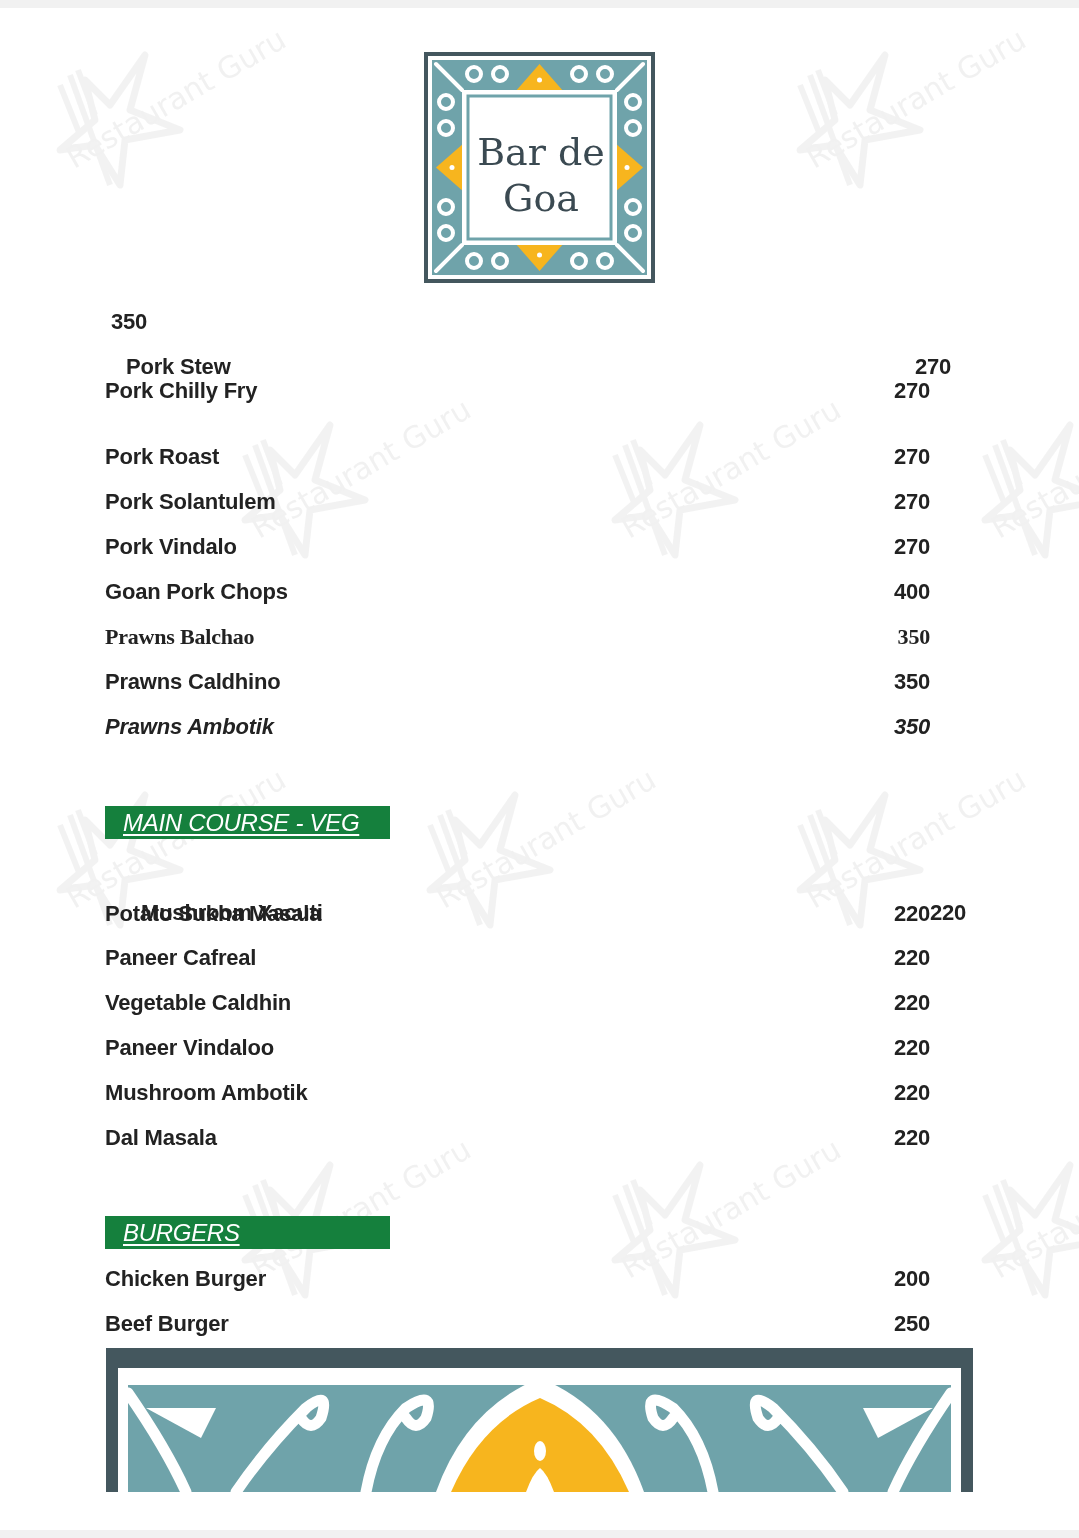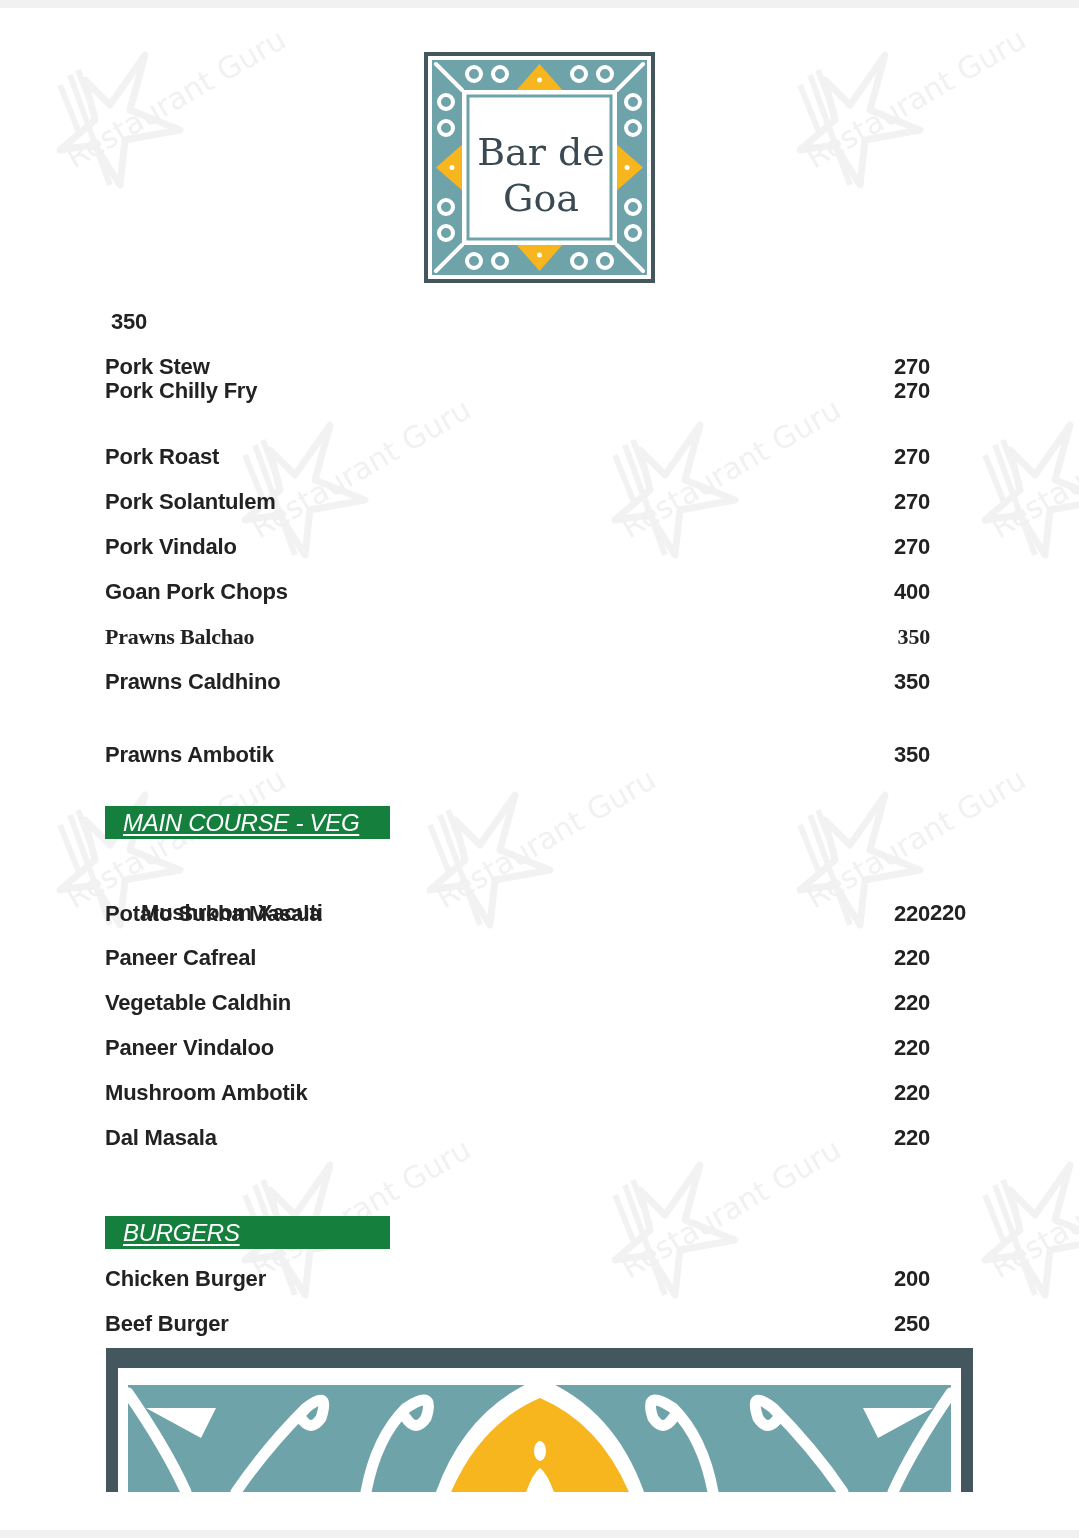--- a/index.html
+++ b/index.html
@@ -163,21 +163,21 @@
   <rect x="44" y="44" width="143" height="143" fill="none" stroke="#6fa3aa" stroke-width="3"></rect>
 </svg>
 <div class="logo-title">
   <div>Bar de</div>
   <div>Goa</div>
 </div>
 
 <div class="row" style="top:307px;">
     <span class="price">350</span>
   </div>
-<div class="row" style="top:352px;">
+<div class="row" style="top:352px;margin-left:21px;">
     <span class="name">Pork Stew</span>
     <span class="price">270</span>
   </div>
 <div class="row" style="top:376px;">
     <span class="name">Pork Chilly Fry</span>
     <span class="price">270</span>
   </div>
 <div class="row" style="top:442px;">
     <span class="name">Pork Roast</span>
     <span class="price">270</span>
@@ -195,21 +195,21 @@
     <span class="price">400</span>
   </div>
 <div class="row" style="top:622px;font-family:Liberation Serif, serif;">
     <span class="name">Prawns Balchao</span>
     <span class="price">350</span>
   </div>
 <div class="row" style="top:667px;">
     <span class="name">Prawns Caldhino</span>
     <span class="price">350</span>
   </div>
-<div class="row" style="top:740px;">
+<div class="row" style="top:712px;font-style:italic;">
     <span class="name">Prawns Ambotik</span>
     <span class="price">350</span>
   </div>
 
 <div class="section-header" style="top:806px;">
   <span>MAIN COURSE - VEG</span>
 </div>
 <div class="row" style="top:899px;">
     <span class="name">Potato Sukha Masala</span>
     <span class="price">220</span>

